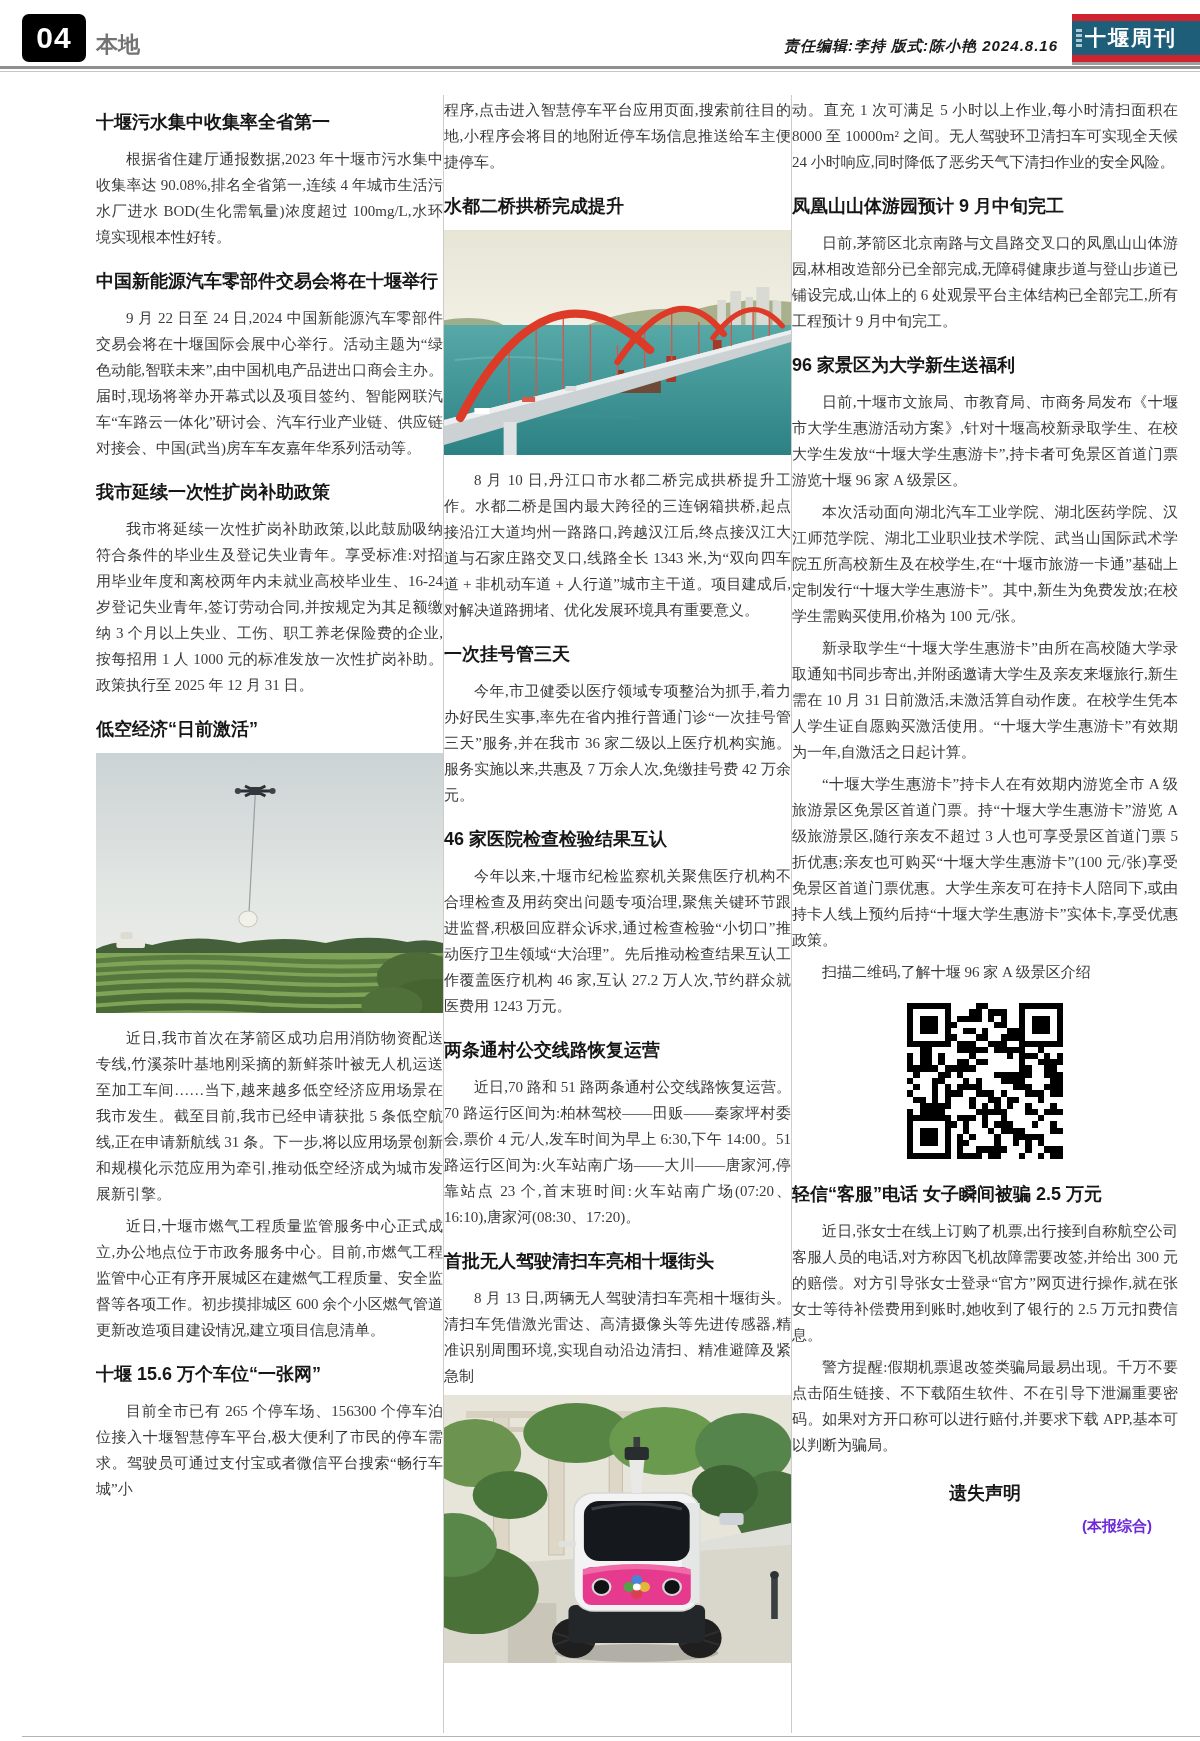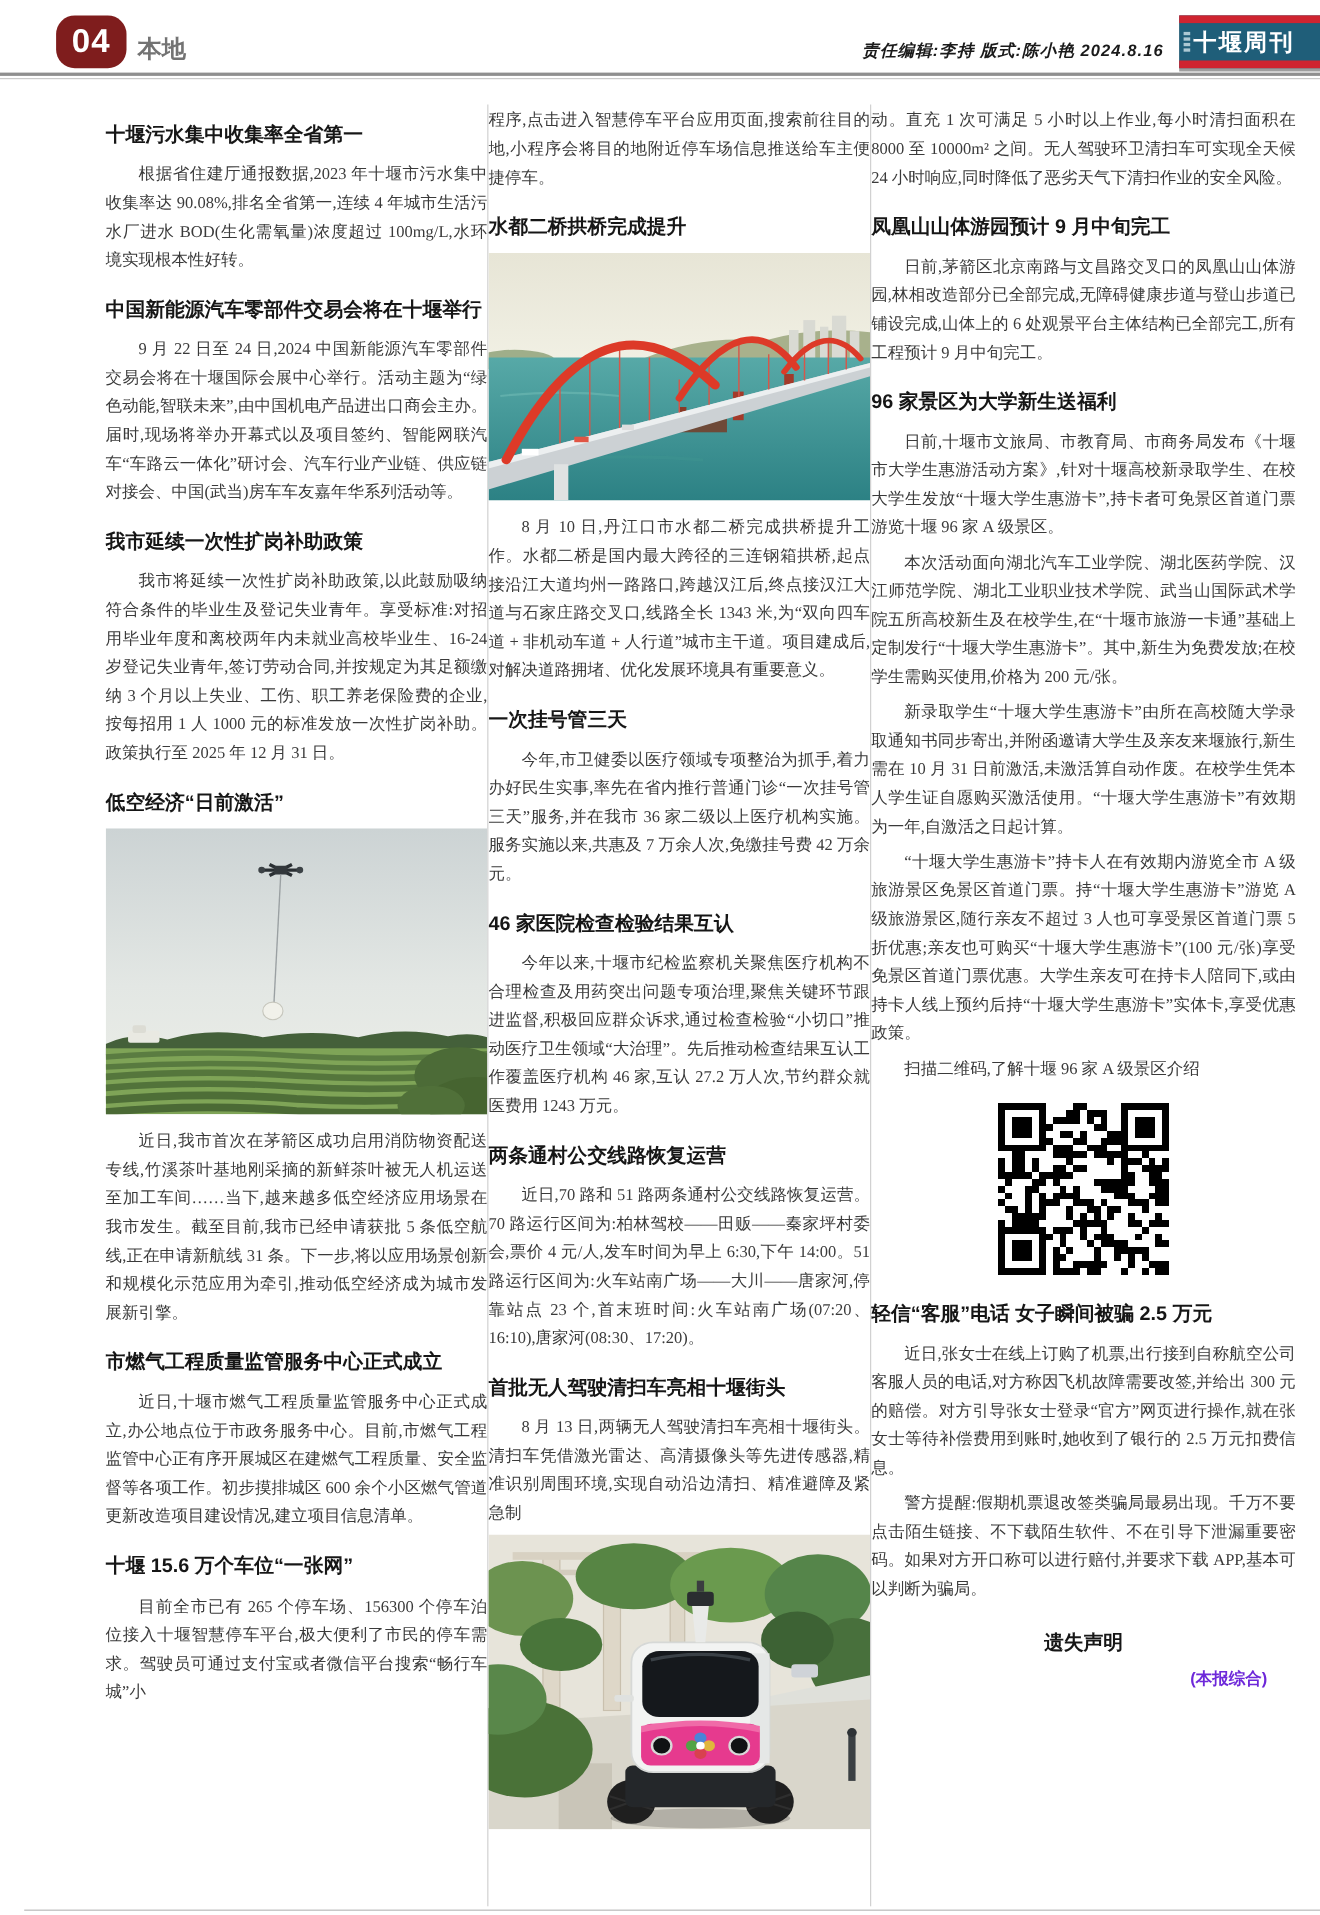--- a/index.html
+++ b/index.html
@@ -1,20 +1,20 @@
 <!DOCTYPE html>
 <html><head>
 <meta charset="utf-8">
 <style>
   html,body{margin:0;padding:0;background:#ffffff;}
   .page{position:relative;width:1200px;height:1741px;background:#fff;overflow:hidden;
         font-family:"Liberation Serif","DejaVu Serif",serif;color:#333;}
   
   header{position:absolute;top:10px;left:22px;right:0;height:52px;display:flex;align-items:flex-end;}
-  .page-badge{width:64px;height:48px;background:#7f1d1d;border-radius:17px;display:flex;align-items:center;justify-content:center;margin-left:29px;}
+  .page-badge{width:64px;height:48px;background:#000000;border-radius:7px;display:flex;align-items:center;justify-content:center;}
   .page-badge span{color:#fff;font:bold 30px "Liberation Sans","DejaVu Sans",sans-serif;letter-spacing:1px;}
   .section-name{margin:0 0 2px 10px;font:bold 22px "Liberation Sans","DejaVu Sans",sans-serif;color:#737373;}
   .header-right{margin-left:auto;display:flex;align-items:flex-end;}
   .editor-line{font:bold italic 15px "Liberation Sans","DejaVu Sans",sans-serif;color:#1a1a1a;margin:0 14px 6px 0;letter-spacing:1px;}
   .masthead{width:128px;background:#1f5e79;border-top:7px solid #cf2430;border-bottom:7px solid #cf2430;
             box-shadow:0 3px 0 #9e9e9e;display:flex;align-items:center;height:34px;}
   .masthead-side{display:flex;flex-direction:column;gap:2px;margin:0 3px 0 4px;}
   .masthead-side i{display:block;width:6px;height:3px;background:#cfe2ea;opacity:.8;}
   .masthead-title{color:#fff;font:bold 21px "Liberation Sans","DejaVu Sans",sans-serif;letter-spacing:2px;}
   .header-rule{position:absolute;top:66px;left:0;right:0;height:2px;border-top:3px solid #8f8f8f;border-bottom:1px solid #c6c6c6;}
@@ -101,21 +101,20 @@
               <line x1="146" y1="43" x2="166" y2="33"></line>
             </g>
             <rect x="150" y="34" width="12" height="8" rx="2" fill="#33383c"></rect>
             <circle cx="139" cy="38" r="3" fill="#3c4246"></circle>
             <circle cx="173" cy="38" r="3" fill="#3c4246"></circle>
             <line x1="156" y1="42" x2="150" y2="158" stroke="#9aa0a2" stroke-width="1.2"></line>
             <ellipse cx="149" cy="166" rx="9" ry="8" fill="#f1f1ea" stroke="#c6c6bc" stroke-width="1"></ellipse>
           </svg>
         </div>
         <p class="body-text">近日,我市首次在茅箭区成功启用消防物资配送专线,竹溪茶叶基地刚采摘的新鲜茶叶被无人机运送至加工车间……当下,越来越多低空经济应用场景在我市发生。截至目前,我市已经申请获批 5 条低空航线,正在申请新航线 31 条。下一步,将以应用场景创新和规模化示范应用为牵引,推动低空经济成为城市发展新引擎。</p>
-        <div class="headline">市燃气工程质量监管服务中心正式成立</div>
         <p class="body-text">近日,十堰市燃气工程质量监管服务中心正式成立,办公地点位于市政务服务中心。目前,市燃气工程监管中心正有序开展城区在建燃气工程质量、安全监督等各项工作。初步摸排城区 600 余个小区燃气管道更新改造项目建设情况,建立项目信息清单。</p>
         <div class="headline">十堰 15.6 万个车位“一张网”</div>
         <p class="body-text">目前全市已有 265 个停车场、156300 个停车泊位接入十堰智慧停车平台,极大便利了市民的停车需求。驾驶员可通过支付宝或者微信平台搜索“畅行车城”小</p>
       </section>
     <div class="v-divider"></div>
     <section class="col col-2">
         <p class="body-text no-indent">程序,点击进入智慧停车平台应用页面,搜索前往目的地,小程序会将目的地附近停车场信息推送给车主便捷停车。</p>
         <div class="headline">水都二桥拱桥完成提升</div>
         <div class="photo">
           <svg viewBox="0 0 320 225" height="225" preserveAspectRatio="none">
@@ -247,21 +246,21 @@
           </svg>
         </div>
       </section>
     <div class="v-divider"></div>
     <section class="col col-3">
         <p class="body-text no-indent">动。直充 1 次可满足 5 小时以上作业,每小时清扫面积在 8000 至 10000m² 之间。无人驾驶环卫清扫车可实现全天候 24 小时响应,同时降低了恶劣天气下清扫作业的安全风险。</p>
         <div class="headline">凤凰山山体游园预计 9 月中旬完工</div>
         <p class="body-text">日前,茅箭区北京南路与文昌路交叉口的凤凰山山体游园,林相改造部分已全部完成,无障碍健康步道与登山步道已铺设完成,山体上的 6 处观景平台主体结构已全部完工,所有工程预计 9 月中旬完工。</p>
         <div class="headline">96 家景区为大学新生送福利</div>
         <p class="body-text">日前,十堰市文旅局、市教育局、市商务局发布《十堰市大学生惠游活动方案》,针对十堰高校新录取学生、在校大学生发放“十堰大学生惠游卡”,持卡者可免景区首道门票游览十堰 96 家 A 级景区。</p>
-        <p class="body-text">本次活动面向湖北汽车工业学院、湖北医药学院、汉江师范学院、湖北工业职业技术学院、武当山国际武术学院五所高校新生及在校学生,在“十堰市旅游一卡通”基础上定制发行“十堰大学生惠游卡”。其中,新生为免费发放;在校学生需购买使用,价格为 200 元/张。</p>
+        <p class="body-text">本次活动面向湖北汽车工业学院、湖北医药学院、汉江师范学院、湖北工业职业技术学院、武当山国际武术学院五所高校新生及在校学生,在“十堰市旅游一卡通”基础上定制发行“十堰大学生惠游卡”。其中,新生为免费发放;在校学生需购买使用,价格为 100 元/张。</p>
         <p class="body-text">新录取学生“十堰大学生惠游卡”由所在高校随大学录取通知书同步寄出,并附函邀请大学生及亲友来堰旅行,新生需在 10 月 31 日前激活,未激活算自动作废。在校学生凭本人学生证自愿购买激活使用。“十堰大学生惠游卡”有效期为一年,自激活之日起计算。</p>
         <p class="body-text">“十堰大学生惠游卡”持卡人在有效期内游览全市 A 级旅游景区免景区首道门票。持“十堰大学生惠游卡”游览 A 级旅游景区,随行亲友不超过 3 人也可享受景区首道门票 5 折优惠;亲友也可购买“十堰大学生惠游卡”(100 元/张)享受免景区首道门票优惠。大学生亲友可在持卡人陪同下,或由持卡人线上预约后持“十堰大学生惠游卡”实体卡,享受优惠政策。</p>
         <p class="body-text">扫描二维码,了解十堰 96 家 A 级景区介绍</p>
         <div class="qr-wrap"><svg width="164" height="164" viewBox="0 0 158 158" shape-rendering="crispEdges">
             <rect width="158" height="158" fill="#ffffff"></rect>
             <g fill="#000000">
               <rect x="70" y="4" width="6" height="6"></rect>
               <rect x="76" y="4" width="6" height="6"></rect>
               <rect x="64" y="10" width="6" height="6"></rect>
               <rect x="70" y="10" width="6" height="6"></rect>

